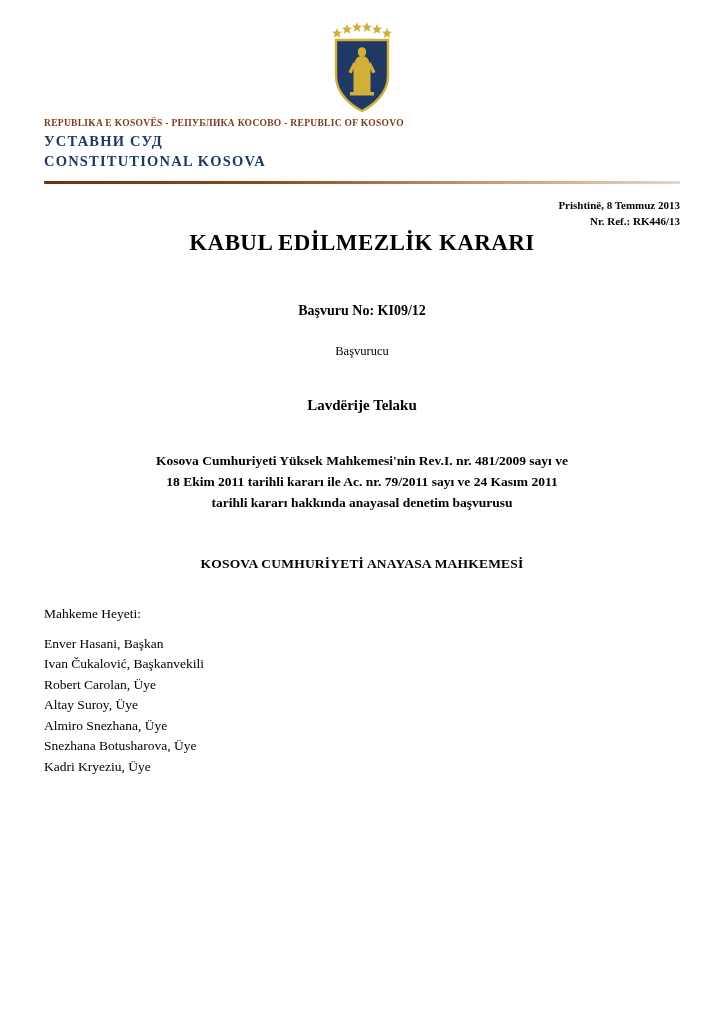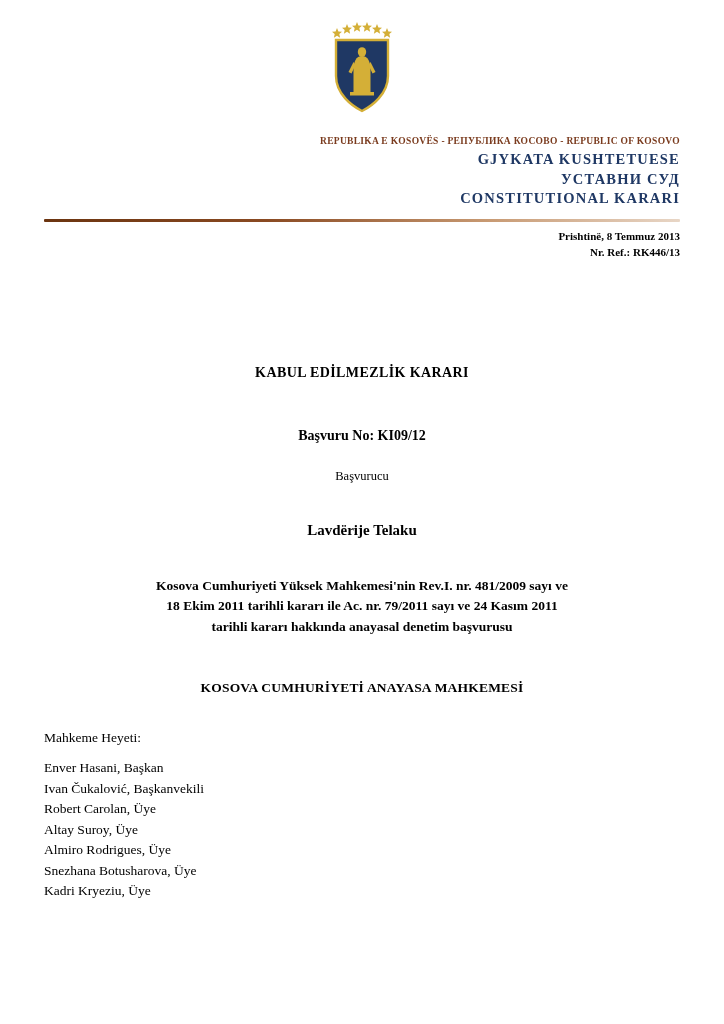--- a/index.html
+++ b/index.html
@@ -30,22 +30,22 @@
   }
   .crest {
     margin: 0 auto;
     width: 78px;
     height: 96px;
     position: relative;
   }
   .crest svg { display: block; }
 
   .header-lines {
-    margin-top: 22px;
-    text-align: right;
+    margin-top: 4px;
+    text-align: left;
     color: #1f3864;
   }
   .hdr-small {
     font-family: "Liberation Serif", serif;
     font-size: 9.5px;
     font-weight: bold;
     letter-spacing: 0.3px;
     color: #7a3b1e;
     margin-bottom: 4px;
   }
@@ -60,32 +60,31 @@
 
   .rule {
     margin: 10px 0 0 0;
     height: 3px;
     background: linear-gradient(to right, #6b3410 0%, #8a4a22 35%, #c89a73 70%, #e8d6c6 100%);
     border-radius: 1px;
   }
 
   
   .refblock {
-    margin-top: 7px;
+    margin-top: 14px;
     text-align: right;
     font-size: 11px;
     font-weight: bold;
     line-height: 1.45;
   }
 
   
   .title {
-    margin-top: 104px;
-    text-align: center;
-    font-size: 14px;
+    text-align: center;
+    font-size: 23px;
     font-weight: bold;
     letter-spacing: 0.4px;
   }
   .case-no {
     margin-top: 47px;
     text-align: center;
     font-size: 14px;
     font-weight: bold;
   }
   .applicant-label {
@@ -151,23 +150,22 @@
           <path d="M30.5,44 L25.5,54 L28.5,55.5 L32.5,47 Z"></path>
           <path d="M47.5,44 L52.5,54 L49.5,55.5 L45.5,47 Z"></path>
           <rect x="27" y="74" width="24" height="3.5"></rect>
         </g>
       </svg>
     </div>
 
     <div class="header-lines">
       <div class="hdr-small">REPUBLIKA E KOSOVËS - РЕПУБЛИКА КОСОВО - REPUBLIC OF KOSOVO</div>
       <div class="hdr-main">
-        <div>GJYKATA KUSHTETUESE</div>
         <div>УСТАВНИ СУД</div>
-        <div>CONSTITUTIONAL KARARI</div>
+        <div>CONSTITUTIONAL KOSOVA</div>
       </div>
     </div>
   </div>
 
   <div class="rule"></div>
 
   <div class="refblock">
     <div>Prishtinë, 8 Temmuz 2013</div>
     <div>Nr. Ref.: RK446/13</div>
   </div>
@@ -188,18 +186,18 @@
 
   <div class="court-name">KOSOVA CUMHURİYETİ ANAYASA MAHKEMESİ</div>
 
   <div class="panel-label">Mahkeme Heyeti:</div>
 
   <div class="panel-list">
     <div>Enver Hasani, Başkan</div>
     <div>Ivan Čukalović, Başkanvekili</div>
     <div>Robert Carolan, Üye</div>
     <div>Altay Suroy, Üye</div>
-    <div>Almiro Rodrigues, Üye</div>
+    <div>Almiro Snezhana, Üye</div>
     <div>Snezhana Botusharova, Üye</div>
     <div>Kadri Kryeziu, Üye</div>
   </div>
 
 </div>
 
 </body></html>

